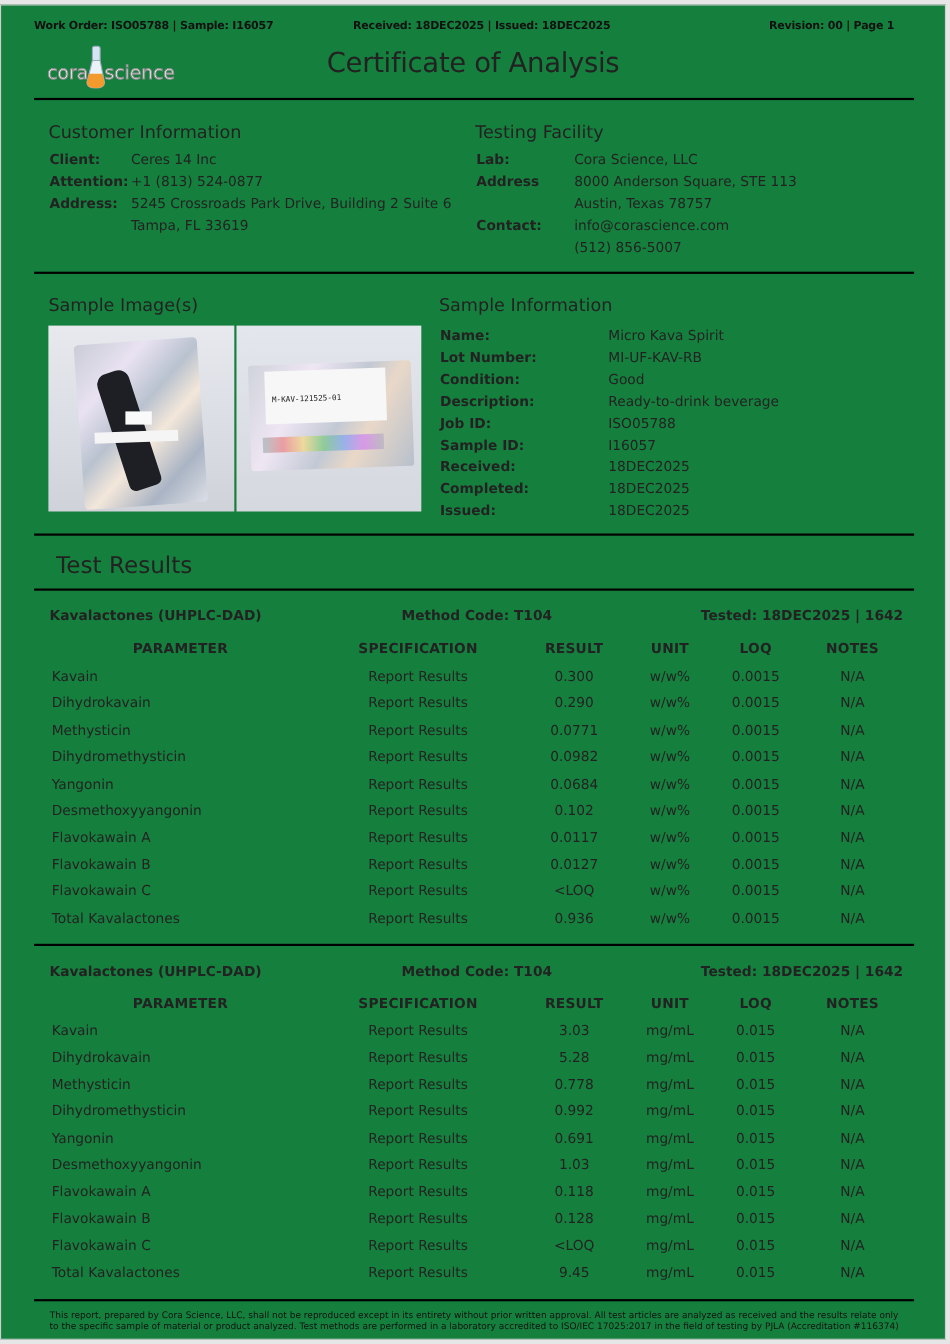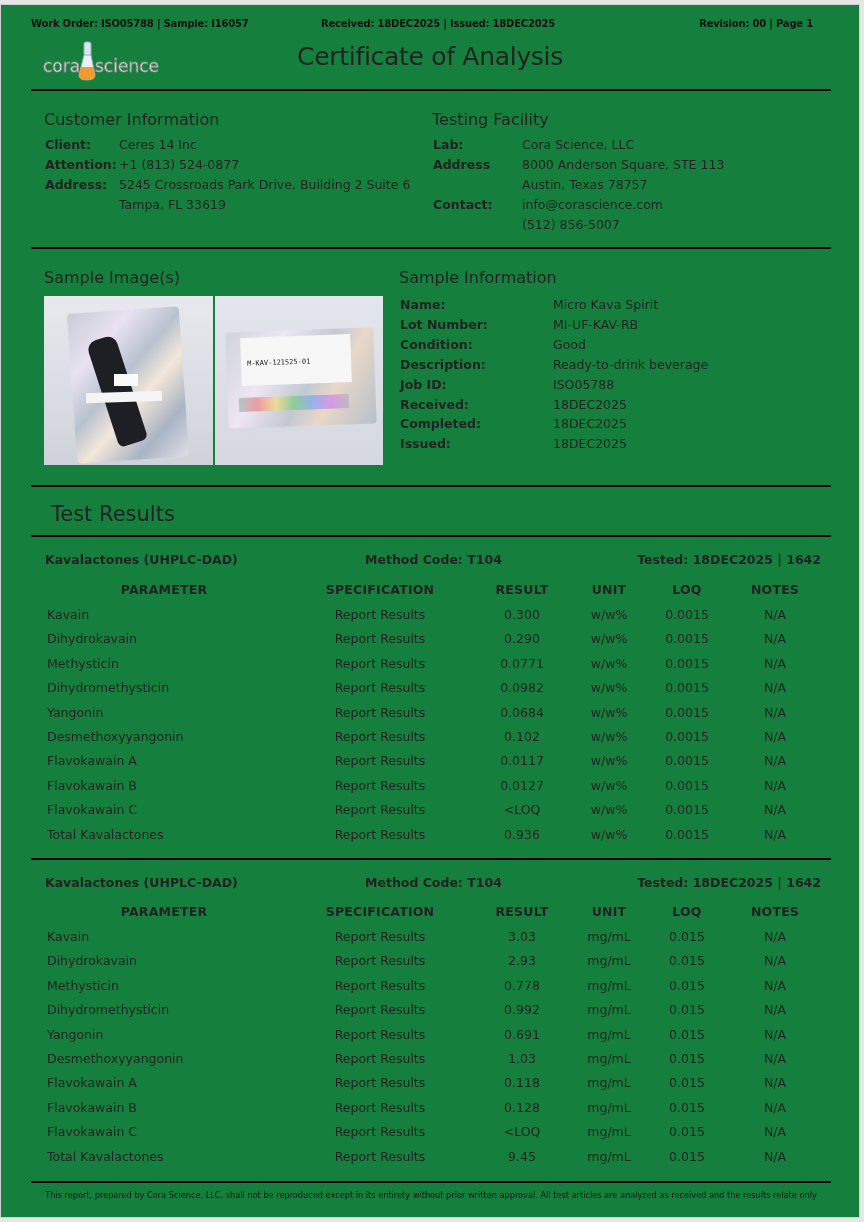--- a/index.html
+++ b/index.html
@@ -179,20 +179,24 @@
     </div>
     <div class="row">
       <span class="k" style="width:153px">Description:</span>
       <span class="v">Ready-to-drink beverage</span>
     </div>
     <div class="row">
       <span class="k" style="width:153px">Job ID:</span>
       <span class="v">ISO05788</span>
     </div>
     <div class="row">
+      <span class="k" style="width:153px">Sample ID:</span>
+      <span class="v">I16057</span>
+    </div>
+    <div class="row">
       <span class="k" style="width:153px">Received:</span>
       <span class="v">18DEC2025</span>
     </div>
     <div class="row">
       <span class="k" style="width:153px">Completed:</span>
       <span class="v">18DEC2025</span>
     </div>
     <div class="row">
       <span class="k" style="width:153px">Issued:</span>
       <span class="v">18DEC2025</span>
@@ -321,21 +325,21 @@
       <span class="col-p">Kavain</span>
       <span class="col-s">Report Results</span>
       <span class="col-res">3.03</span>
       <span class="col-u">mg/mL</span>
       <span class="col-l">0.015</span>
       <span class="col-n">N/A</span>
     </div>
     <div class="r" style="top:49.4px">
       <span class="col-p">Dihydrokavain</span>
       <span class="col-s">Report Results</span>
-      <span class="col-res">2.93</span>
+      <span class="col-res">5.28</span>
       <span class="col-u">mg/mL</span>
       <span class="col-l">0.015</span>
       <span class="col-n">N/A</span>
     </div>
     <div class="r" style="top:73.8px">
       <span class="col-p">Methysticin</span>
       <span class="col-s">Report Results</span>
       <span class="col-res">0.778</span>
       <span class="col-u">mg/mL</span>
       <span class="col-l">0.015</span>
@@ -396,14 +400,15 @@
       <span class="col-u">mg/mL</span>
       <span class="col-l">0.015</span>
       <span class="col-n">N/A</span>
     </div>
   </div>
 
   <div class="rule" style="top:1176px"></div>
 
   <div class="footer">
     <div>This report, prepared by Cora Science, LLC, shall not be reproduced except in its entirety without prior written approval. All test articles are analyzed as received and the results relate only</div>
+    <div>to the specific sample of material or product analyzed. Test methods are performed in a laboratory accredited to ISO/IEC 17025:2017 in the field of testing by PJLA (Accreditation #116374)</div>
   </div>
 </div>
 
 </body></html>

